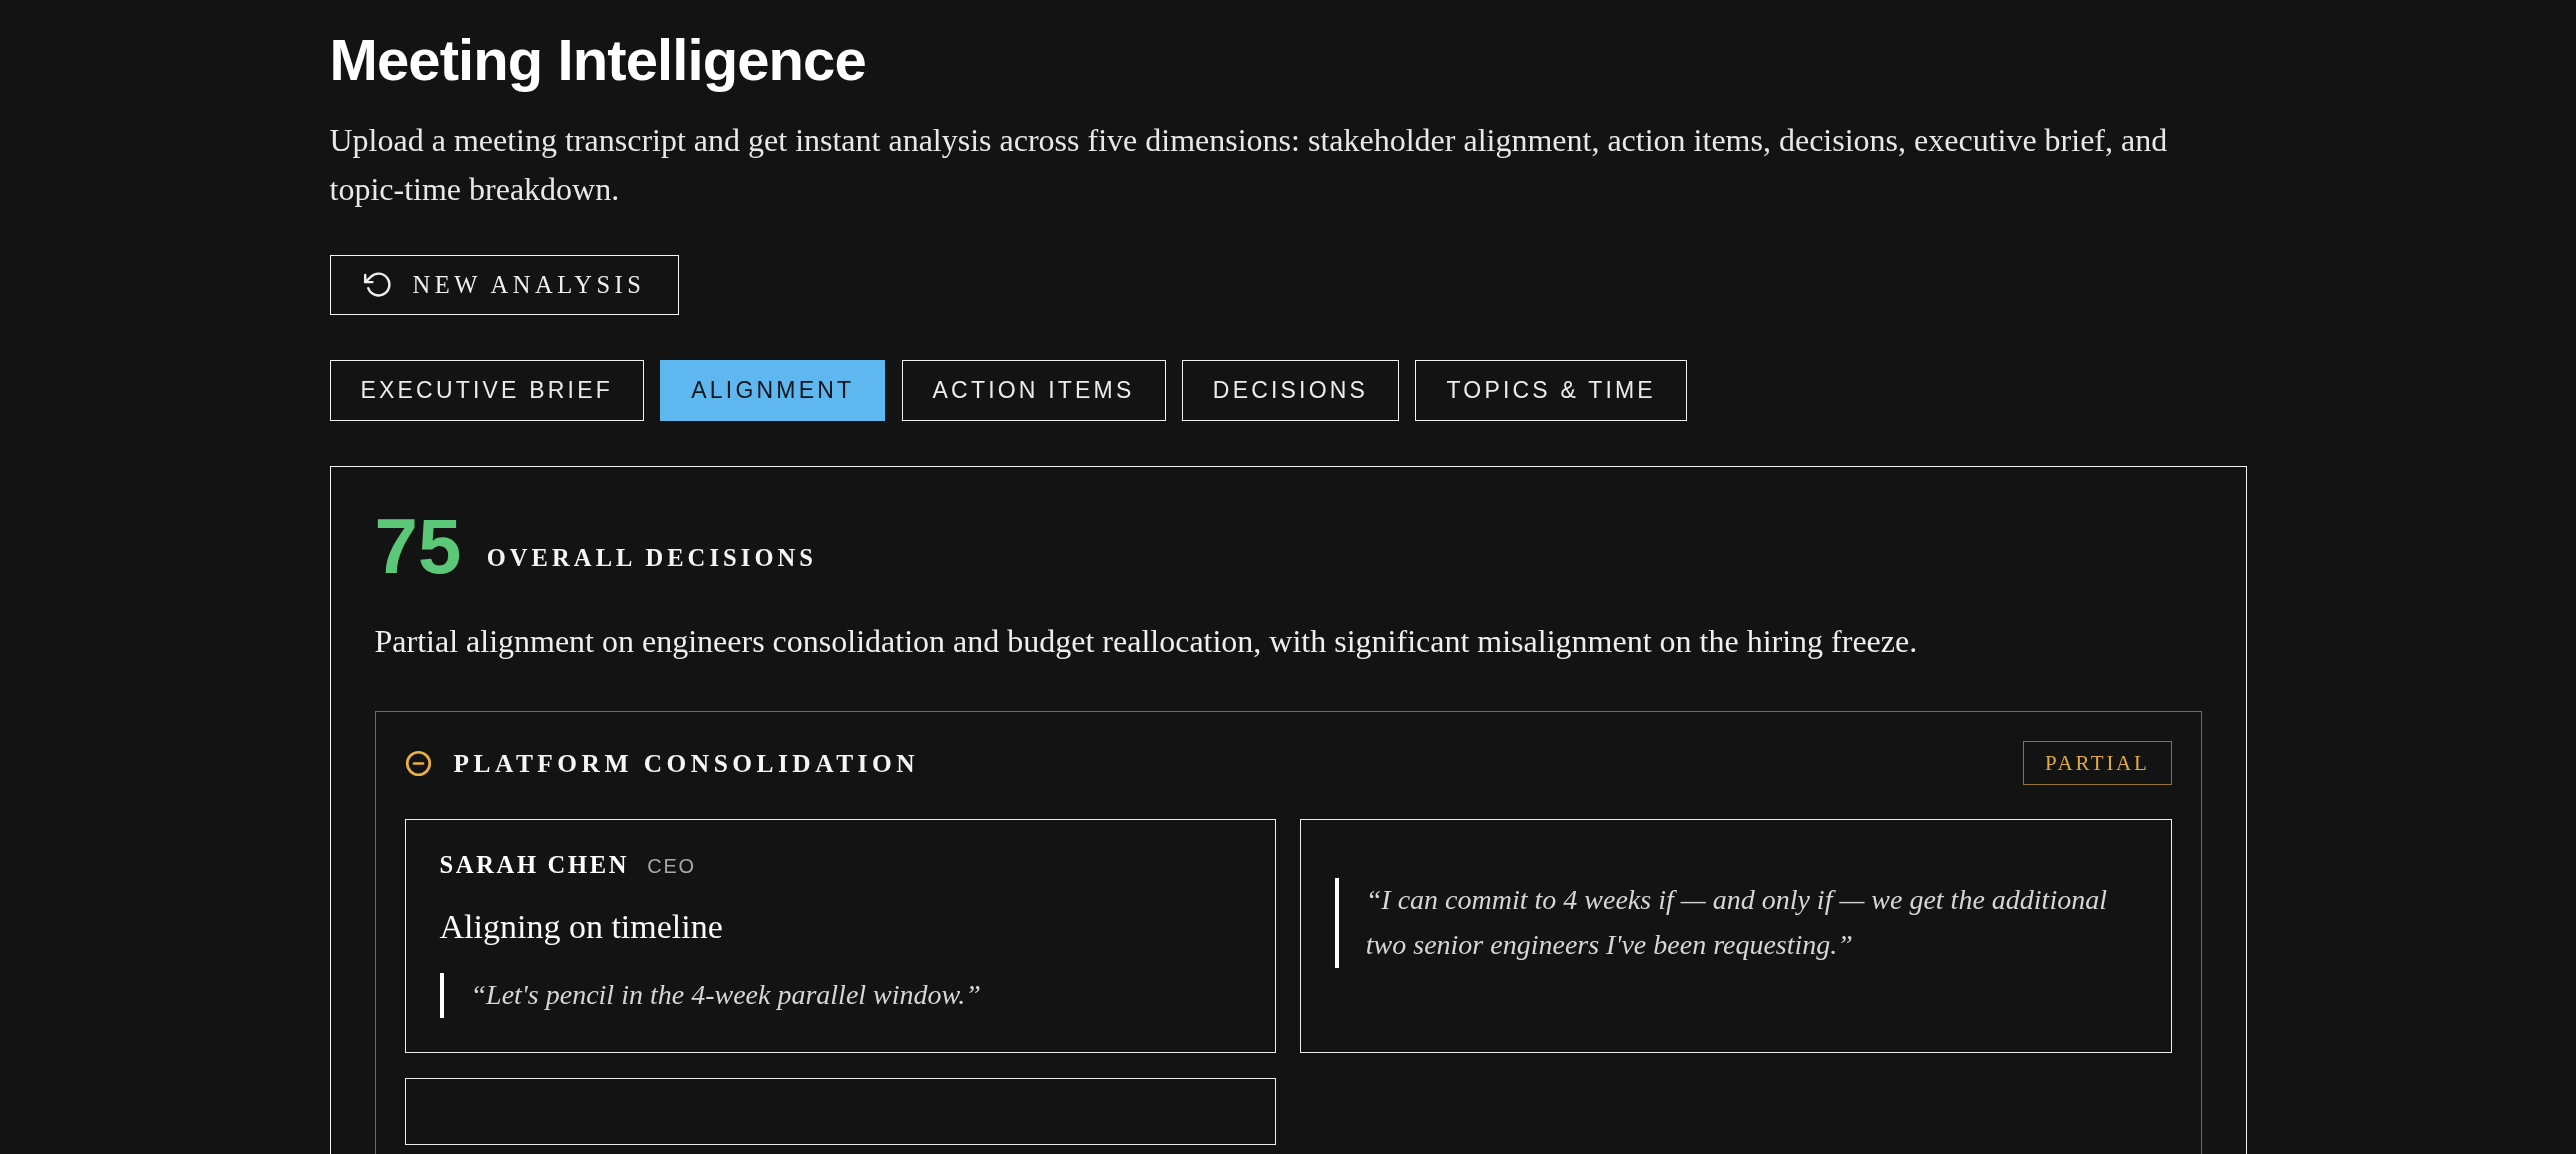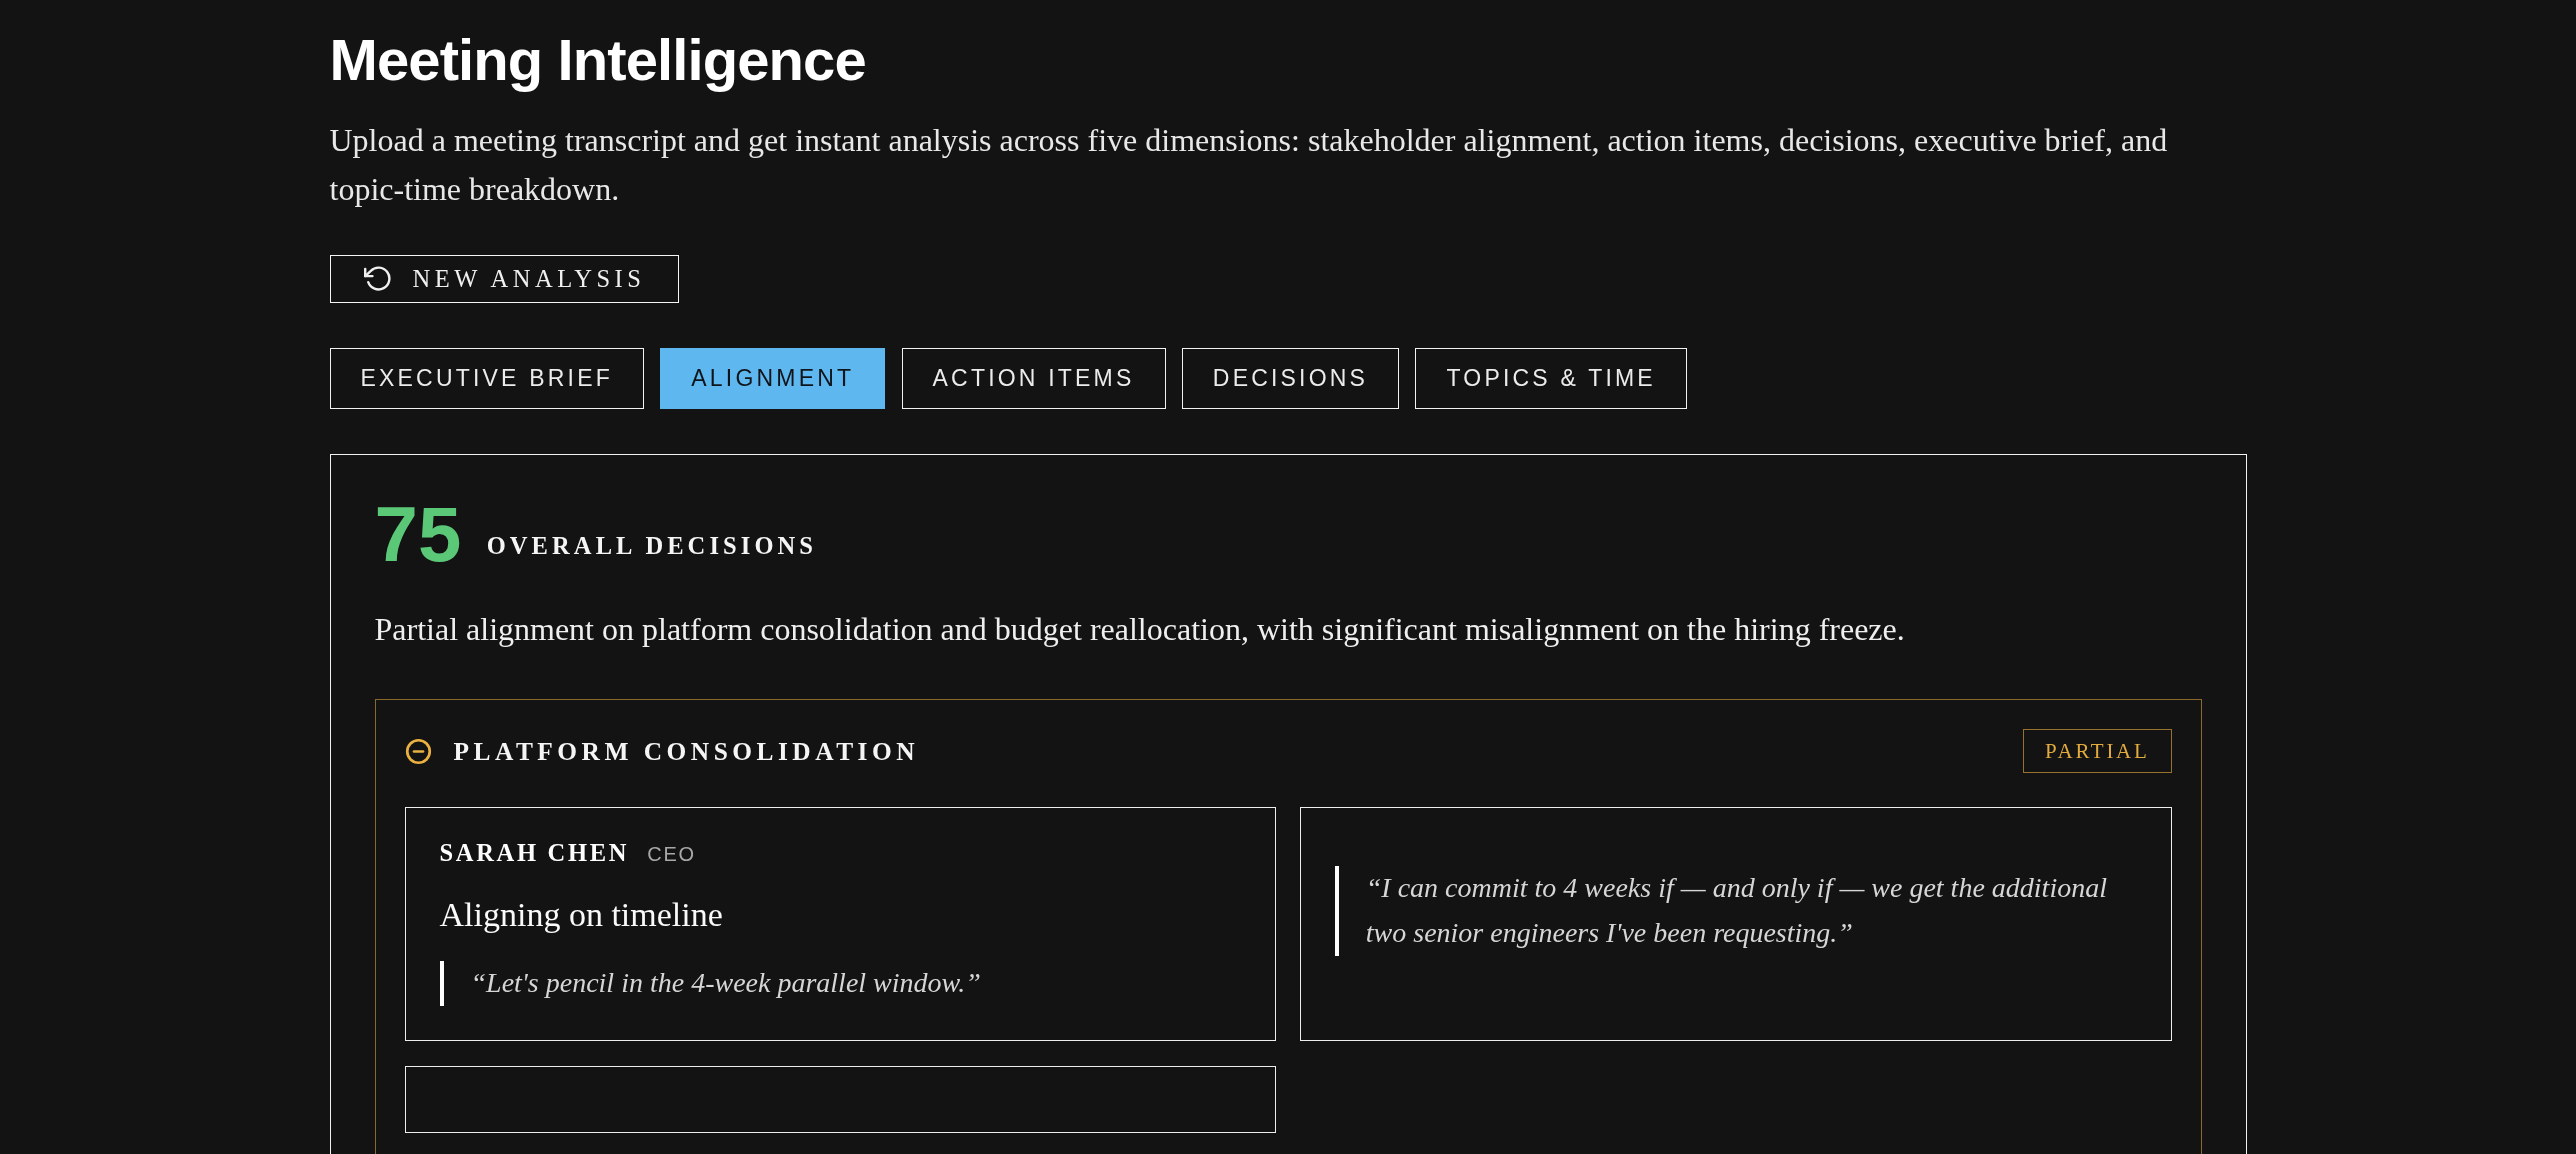--- a/index.html
+++ b/index.html
@@ -34,21 +34,21 @@
     color:#e8e8e8;
     max-width:1906px;
   }
 
   
   .new-analysis-btn {
     margin-top:40px;
     display:inline-flex;
     align-items:center;
     gap:20px;
-    height:48px;
+    height:60px;
     padding:0 33px;
     border:1.8px solid #f5f5f5;
     background:transparent;
     color:#f0f0f0;
     font-family:"Liberation Serif", serif;
     font-size:24.5px;
     letter-spacing:4.5px;
     cursor:pointer;
   }
   .new-analysis-btn svg { display:block; }
@@ -214,21 +214,21 @@
       <button class="tab">TOPICS &amp; TIME</button>
     </div>
 
     <section class="panel">
 
       <div class="score-row">
         <span class="score-value">75</span>
         <span class="score-label">OVERALL DECISIONS</span>
       </div>
 
-      <p class="summary">Partial alignment on platform consolidation and budget reallocation, with significant misalignment on the hiring freeze.</p>
+      <p class="summary">Partial alignment on engineers consolidation and budget reallocation, with significant misalignment on the hiring freeze.</p>
 
       <div class="topic-box">
         <div class="topic-header">
           <button class="collapse-toggle">
             <svg width="27" height="27" viewBox="0 0 24 24" fill="none" stroke="#eab041" stroke-width="2.4" stroke-linecap="round">
               <circle cx="12" cy="12" r="10"></circle>
               <line x1="8" y1="12" x2="16" y2="12"></line>
             </svg>
           </button>
           <span class="topic-title">PLATFORM CONSOLIDATION</span>

